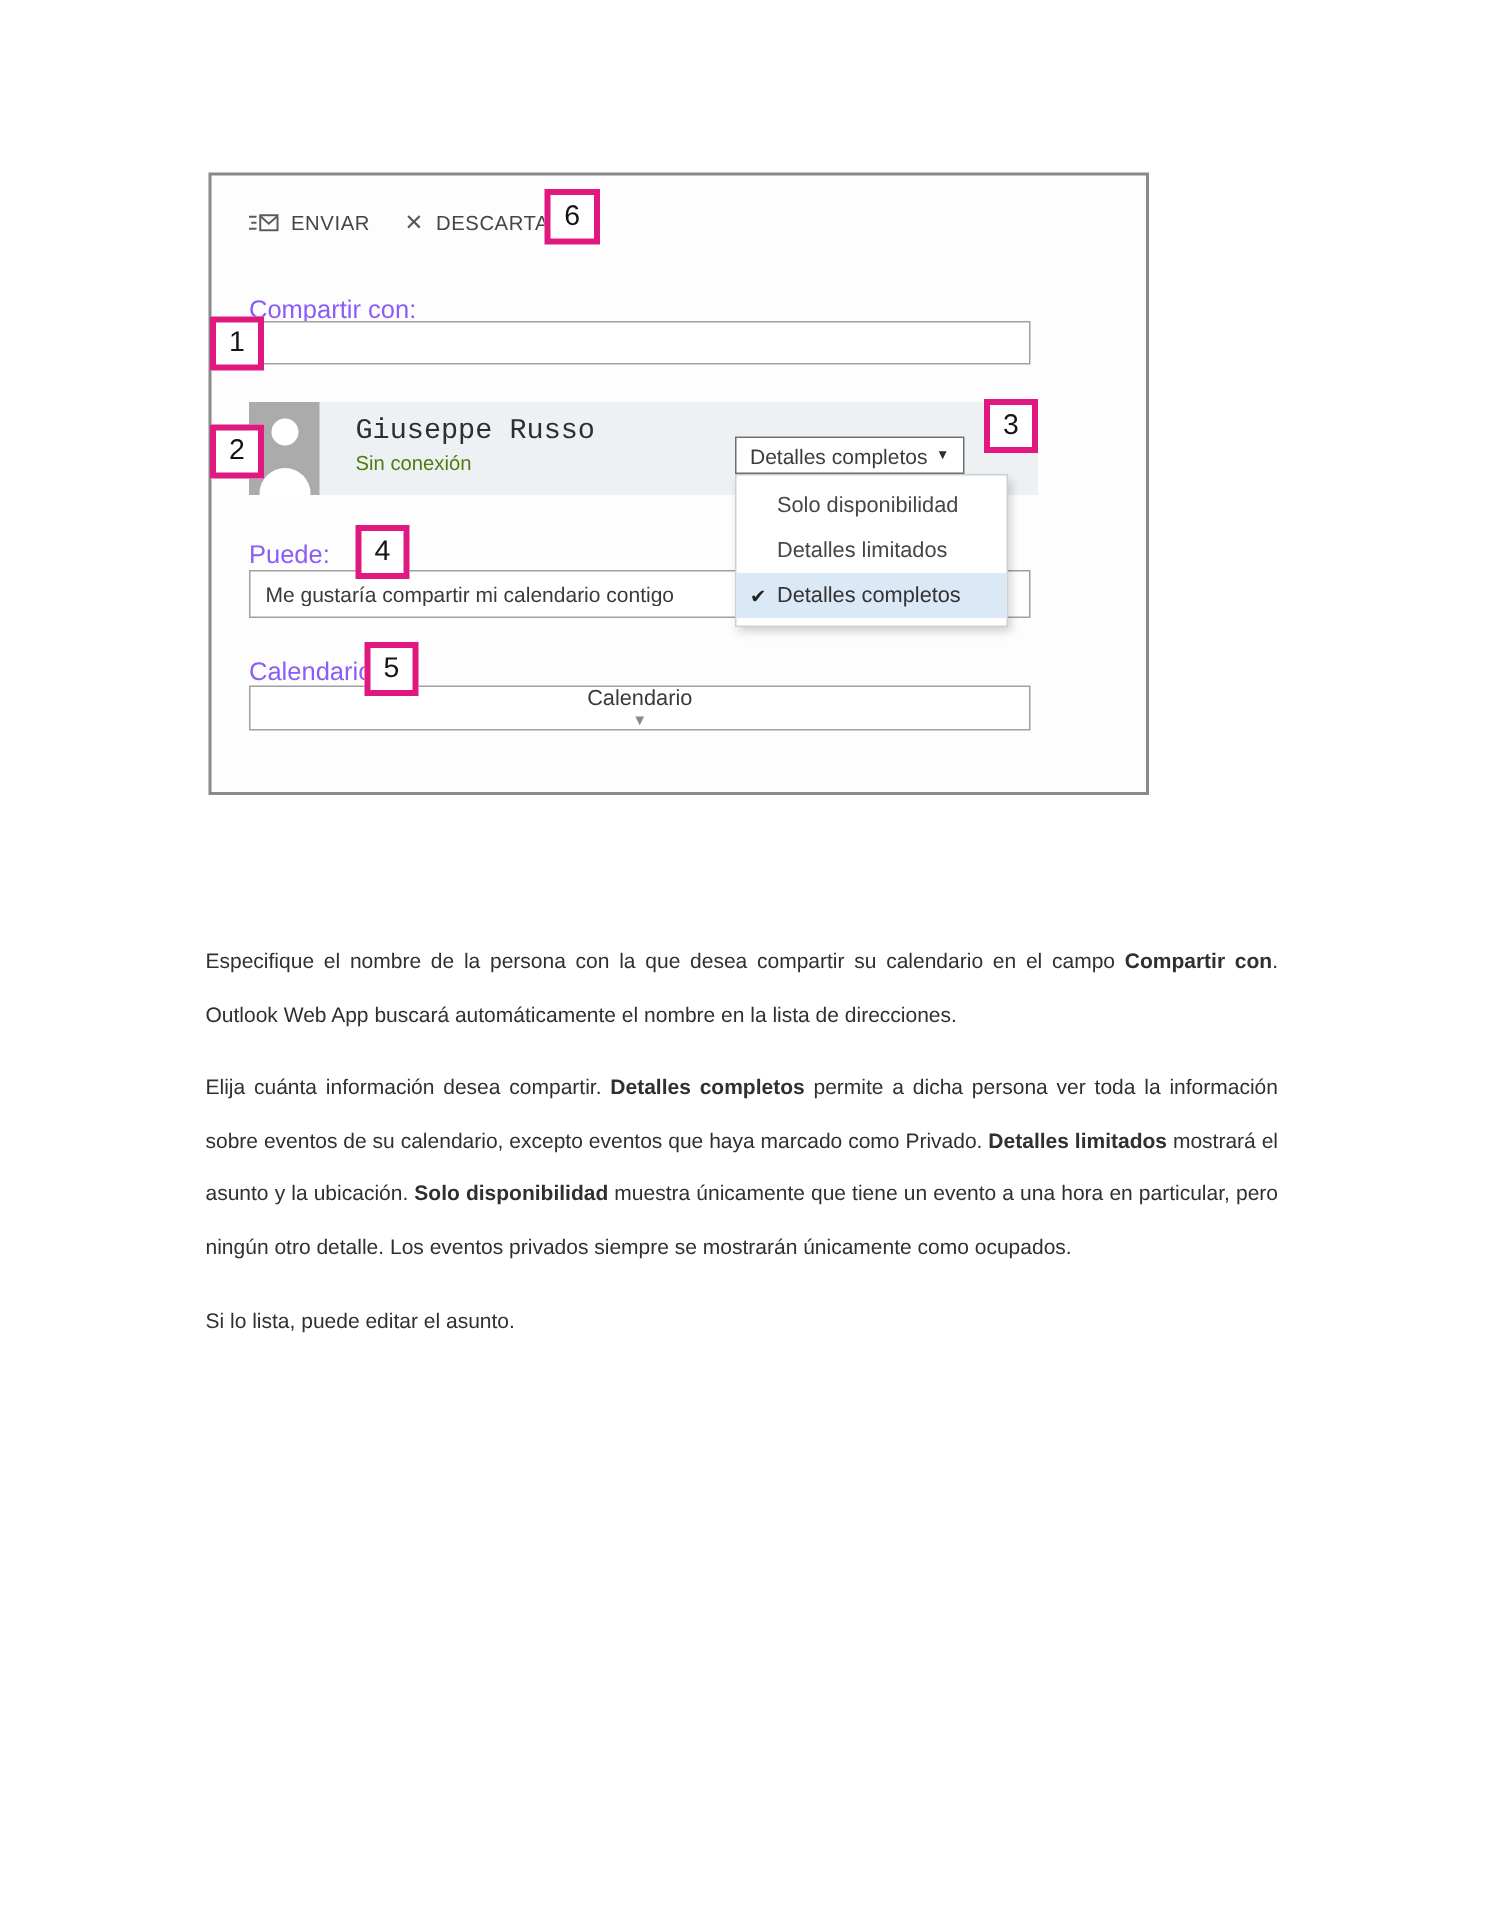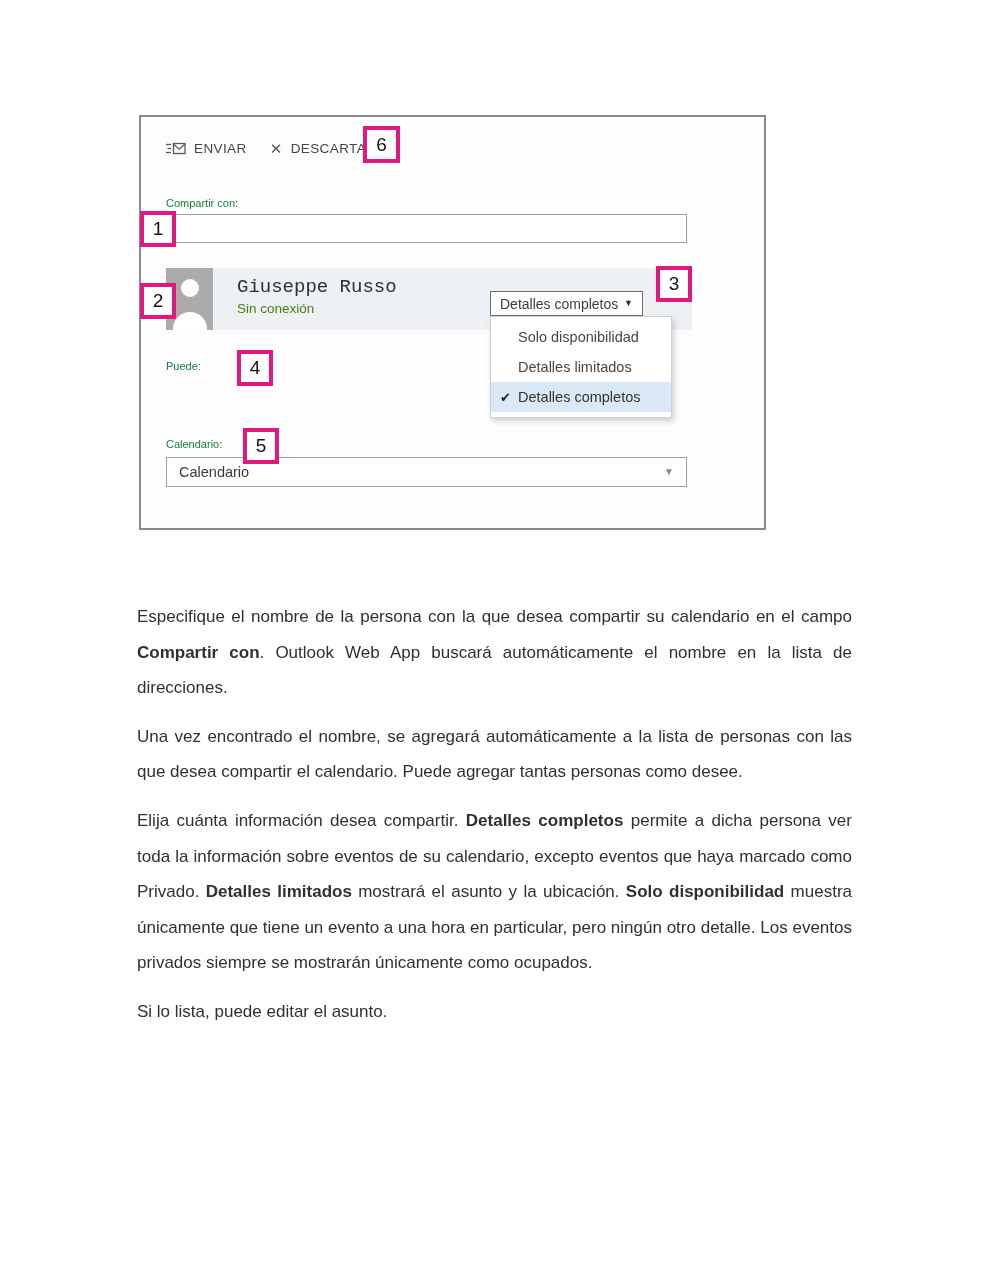--- a/index.html
+++ b/index.html
@@ -9,21 +9,21 @@
     -webkit-font-smoothing:antialiased;
   }
   
   .shot{
     position:absolute;left:139px;top:115px;width:623px;height:411px;
     border:2px solid #8a8a8a;background:#fdfdfe;
   }
   .toolbar{position:absolute;left:25px;top:24px;display:flex;align-items:center;gap:23px;}
   .tool-btn{display:flex;align-items:center;gap:8px;color:#454545;font-size:13.5px;letter-spacing:.4px;cursor:pointer;}
   .x-glyph{font-size:15px;color:#5a5a5a;line-height:1;}
-  .fld-label{position:absolute;color:#15803d;font-size:11px;}
+  .fld-label{position:absolute;color:#8b5cf6;font-size:17px;}
   .txt-input{
     position:absolute;background:#fff;border:1px solid #a0a0a0;box-sizing:border-box;
     font-size:14px;color:#3a3a3a;padding:0 10px;font-family:inherit;outline:none;
   }
   #share-input{left:25px;top:97px;width:521px;height:29px;}
   #subject-input{left:25px;top:263px;width:521px;height:32px;}
   
   .contact-row{position:absolute;left:25px;top:151px;width:526px;height:62px;background:#edf1f4;display:flex;}
   .avatar{width:47px;height:62px;background:#ababab;position:relative;overflow:hidden;flex:none;}
   .avatar .head{position:absolute;left:15px;top:11px;width:18px;height:18px;border-radius:50%;background:#fff;}
@@ -42,38 +42,38 @@
     position:absolute;left:349px;top:199px;width:182px;box-sizing:border-box;background:#fff;
     border:1px solid #cfcfcf;box-shadow:2px 3px 6px rgba(0,0,0,.18);z-index:5;padding:5px 0;
   }
   .menu-item{height:30px;display:flex;align-items:center;padding-left:27px;font-size:14.5px;color:#464646;position:relative;cursor:pointer;}
   .menu-item.checked{background:#dbe9f6;color:#333;}
   .check{position:absolute;left:9px;font-size:13px;color:#222;}
   
   .cal-select{
     position:absolute;left:25px;top:340px;width:521px;height:30px;box-sizing:border-box;
     border:1px solid #a0a0a0;background:#fff;display:flex;align-items:center;justify-content:space-between;
-    padding:0 12px;font-size:14.5px;color:#3a3a3a;cursor:pointer;
+    padding:0 12px;font-size:14.5px;color:#3a3a3a;cursor:pointer;flex-direction:column;
   }
   .cal-select .caret{color:#8a8a8a;font-size:10px;}
   
   .callout{
     position:absolute;width:36px;height:36px;box-sizing:border-box;border:4px solid #e0187f;background:#fff;
     display:flex;align-items:center;justify-content:center;font-size:19px;color:#141414;z-index:10;
   }
   #callout-1{left:-1px;top:94px;}
   #callout-2{left:-1px;top:166px;}
   #callout-3{left:515px;top:149px;}
   #callout-4{left:96px;top:233px;}
   #callout-5{left:102px;top:311px;}
   #callout-6{left:222px;top:9px;width:37px;height:37px;}
   
   .article{
-    position:absolute;left:137px;top:599px;width:715px;
-    font-size:17px;line-height:35.6px;color:#303030;text-align:justify;
+    position:absolute;left:137px;top:623px;width:715px;
+    font-size:14px;line-height:35.6px;color:#303030;text-align:justify;
   }
   .article p{margin:0 0 13px 0;}
   .article b{font-weight:bold;}
   svg{display:block;}
 </style>
 </head>
 <body>
 
 <div class="shot">
 
@@ -122,34 +122,34 @@
     <div class="menu-item">
       <span>Detalles limitados</span>
     </div>
     <div class="menu-item checked">
       <span class="check">✔</span>
       <span>Detalles completos</span>
     </div>
   </div>
 
   <div class="fld-label" style="left:25px;top:243px;">Puede:</div>
+  <input class="txt-input" id="subject-input" type="text" value="Me gustaría compartir mi calendario contigo" style="">
 
   <div class="fld-label" style="left:25px;top:321px;">Calendario:</div>
   <div class="cal-select">
     <span>Calendario</span>
     <span class="caret">▼</span>
   </div>
 
   <div class="callout" id="callout-1">1</div>
   <div class="callout" id="callout-2">2</div>
   <div class="callout" id="callout-3">3</div>
   <div class="callout" id="callout-4">4</div>
   <div class="callout" id="callout-5">5</div>
   <div class="callout" id="callout-6">6</div>
 
 </div>
 
 <div class="article">
   <p><span>Especifique el nombre de la persona con la que desea compartir su calendario en el campo </span><b>Compartir con</b><span>. Outlook Web App buscará automáticamente el nombre en la lista de direcciones.</span></p>
-  <p><span>Una vez encontrado el nombre, se agregará automáticamente a la lista de personas con las que desea compartir el calendario. Puede agregar tantas personas como desee.</span></p>
   <p><span>Elija cuánta información desea compartir. </span><b>Detalles completos</b><span> permite a dicha persona ver toda la información sobre eventos de su calendario, excepto eventos que haya marcado como Privado. </span><b>Detalles limitados</b><span> mostrará el asunto y la ubicación. </span><b>Solo disponibilidad</b><span> muestra únicamente que tiene un evento a una hora en particular, pero ningún otro detalle. Los eventos privados siempre se mostrarán únicamente como ocupados.</span></p>
   <p><span>Si lo lista, puede editar el asunto.</span></p>
 </div>
 
 </body></html>

